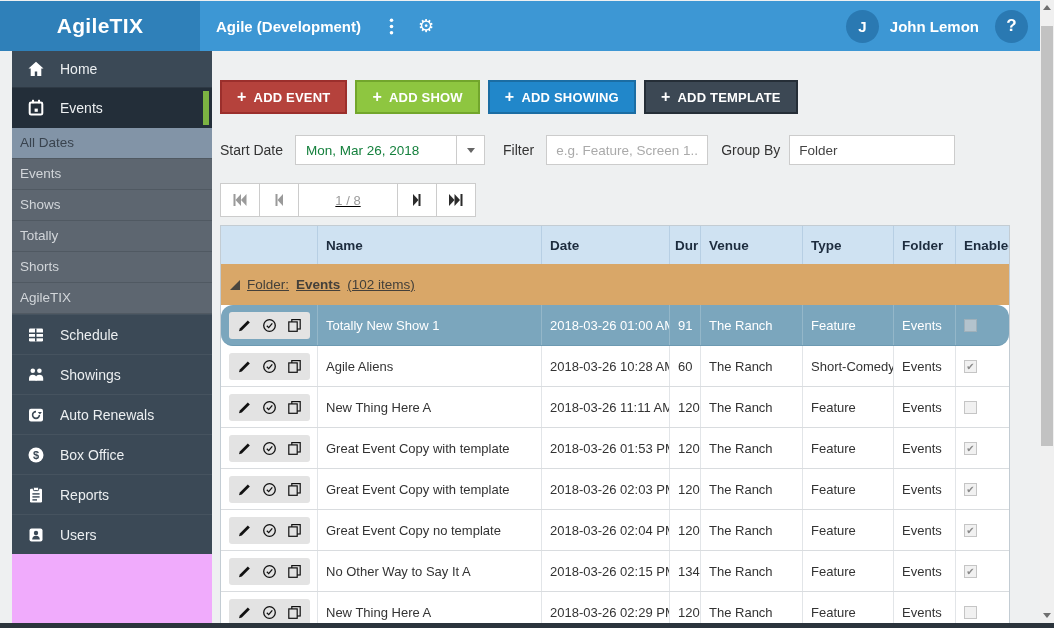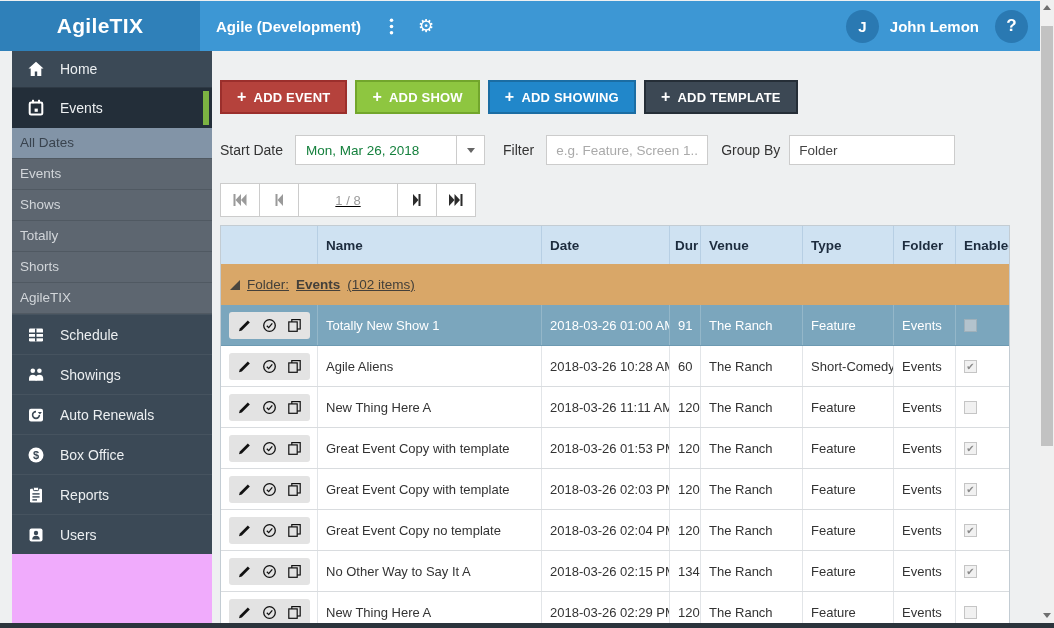--- a/index.html
+++ b/index.html
@@ -84,21 +84,21 @@
 
   .group-row { height:41px; background:#d9a768; display:flex; align-items:center; padding-left:9px;
                gap:7px; font-size:13.5px; color:#44403a; cursor:pointer;text-decoration:underline; }
   .group-row b { font-weight:bold; }
 
   .row { display:flex; height:41px; background:#fff; border-bottom:1px solid #d9dcdf; cursor:pointer; }
   .row:last-child { border-bottom:none; }
   .cell { display:flex; align-items:center; padding-left:8px; font-size:13px; color:#333;
           border-right:1px solid #e2e5e8; overflow:hidden; white-space:nowrap; }
   .cell:last-child { border-right:none; }
-  .row.selected { background:#7ba6bd; border-bottom-color:#6d9ab2; }
+  .row.selected { background:#7ba6bd; border-bottom-color:#6d9ab2;border-radius:12px; }
   .row.selected .cell { color:#fff; border-right-color:#94b7c9; }
 
   .action-chip { background:#e3e3e3; border-radius:3px; height:27px; display:flex; align-items:center;
                  padding:0 8px; gap:10px; }
   .action-icon { width:15px; height:15px; display:block; cursor:pointer; }
 
   .checkbox { width:13px; height:13px; background:#f1f1f1; border:1px solid #c5c5c5; font-size:10px;
               line-height:11px; text-align:center; color:#8a8a8a; cursor:pointer; }
   .row.selected .checkbox { background:#b3c3cd; border-color:#9fb0ba; }
 

